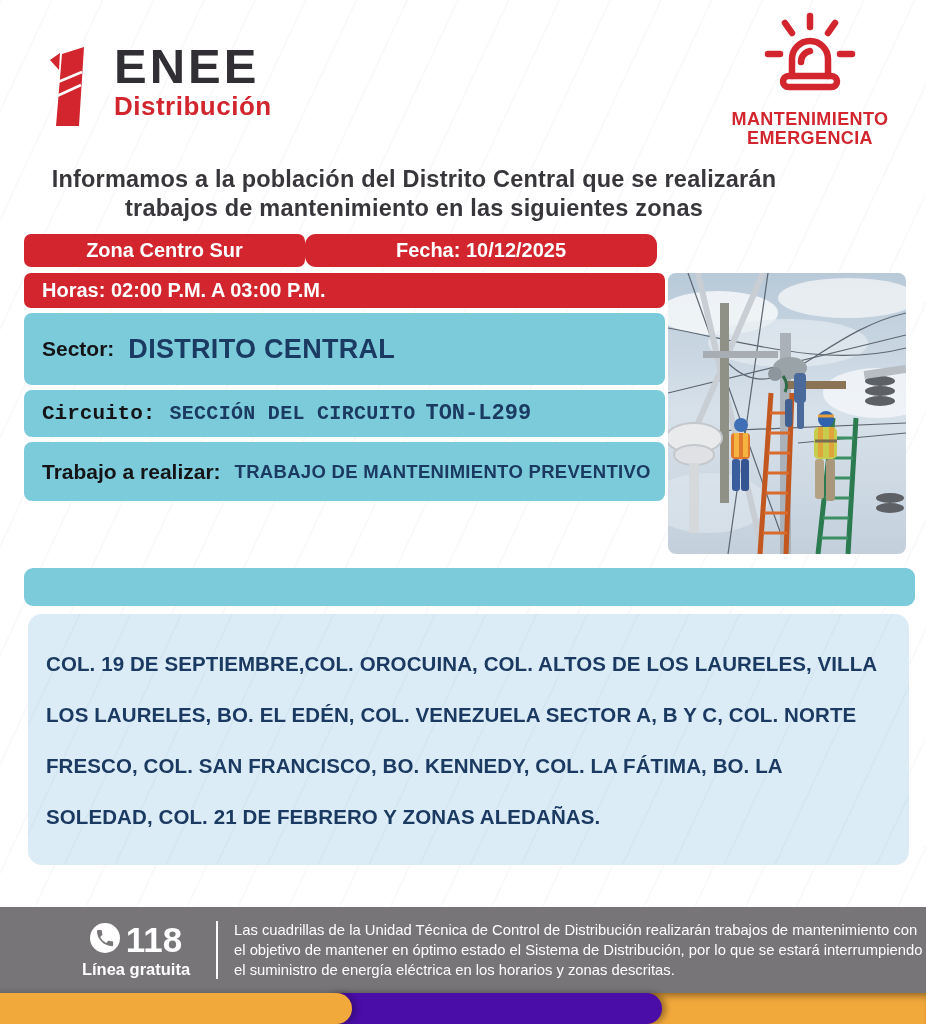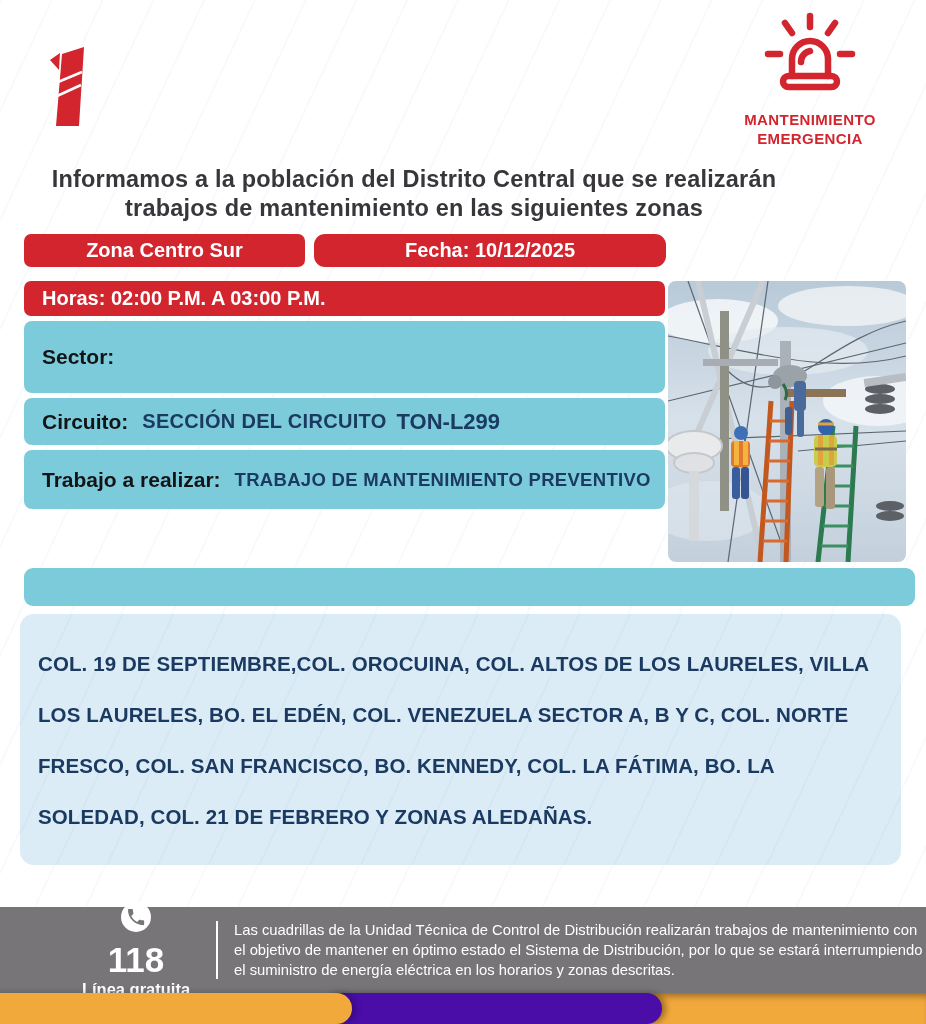--- a/index.html
+++ b/index.html
@@ -13,61 +13,61 @@
       repeating-linear-gradient(115deg, rgba(130,150,170,0.05) 0 2px, transparent 2px 46px),
       #ffffff;
     font-family:"Liberation Sans", sans-serif;
   }
   
   .logo{position:absolute;left:48px;top:44px;display:flex;align-items:flex-start;}
   .logo-text{margin-left:8px;}
   .logo-name{font-size:49px;font-weight:bold;letter-spacing:3px;color:#312f33;line-height:44px;}
   .logo-div{font-size:26px;font-weight:bold;color:var(--red);letter-spacing:.5px;margin-top:3px;}
   .badge{position:absolute;right:28px;top:10px;width:176px;text-align:center;}
-  .badge-text{font-size:15px;font-weight:bold;color:var(--red);line-height:19px;letter-spacing:.4px;}
+  .badge-text{font-size:18px;font-weight:bold;color:var(--red);line-height:19px;letter-spacing:.4px;}
   
   .headline{position:absolute;top:165px;left:0;width:828px;text-align:center;
     font-size:23.5px;font-weight:bold;color:var(--charcoal);line-height:29px;letter-spacing:.2px;}
   
-  .pills{position:absolute;left:24px;top:234px;display:flex;gap:9px;}
+  .pills{position:absolute;left:24px;top:234px;display:flex;}
   .pill{height:33px;border-radius:7px;background:var(--red);color:#fff;
     font-size:20px;font-weight:bold;display:flex;align-items:center;justify-content:center;}
   .pill-zone{width:281px;}
   .pill-date{width:352px;border-radius:11px;}
   
-  .main{position:absolute;left:24px;top:281px;display:flex;}
+  .main{position:absolute;left:24px;top:273px;display:flex;}
   .left-col{width:641px;display:flex;flex-direction:column;}
   .hours-bar{height:35px;border-radius:7px;background:var(--red);color:#fff;
     font-size:20px;font-weight:bold;display:flex;align-items:center;padding-left:18px;box-sizing:border-box;}
   .info-row{background:var(--teal);border-radius:8px;margin-top:5px;
     display:flex;align-items:center;padding-left:18px;box-sizing:border-box;}
   .row-sector{height:72px;}
-  .row-circuito{height:47px;}
+  .row-circuito{height:47px;font-family:Liberation Mono, monospace;}
   .row-subestacion{height:52px;}
   .row-trabajo{height:59px;}
   .info-label{font-size:21px;font-weight:bold;color:#141417;margin-right:14px;white-space:nowrap;}
   .info-value{font-size:20px;font-weight:bold;color:var(--navy);letter-spacing:.3px;white-space:nowrap;}
   .row-sector .info-value{font-size:27px;}
   .info-code{font-size:22px;font-weight:bold;color:var(--navy);margin-left:10px;white-space:nowrap;}
   .row-trabajo .info-value{font-size:18.5px;}
   .photo{width:238px;height:281px;margin-left:3px;border-radius:8px;overflow:hidden;flex:none;}
   
   .divider-teal{position:absolute;left:24px;top:568px;width:891px;height:38px;
     background:var(--teal);border-radius:9px;}
-  .zones{position:absolute;left:20px;top:614px;width:881px;height:251px;border-radius:14px;
+  .zones{position:absolute;left:28px;top:614px;width:881px;height:251px;border-radius:14px;
     background:
       repeating-linear-gradient(115deg, rgba(110,150,180,0.06) 0 2px, transparent 2px 46px),
       var(--lightblue);
     box-sizing:border-box;padding:24px 20px 0 18px;}
   .zones-text{font-size:20.5px;font-weight:bold;color:var(--navy);line-height:51px;letter-spacing:.1px;}
   
   .footer{position:absolute;left:0;top:907px;width:926px;height:86px;background:var(--gray);
     display:flex;align-items:center;}
   .phone-block{width:132px;margin-left:70px;text-align:center;color:#fff;flex:none;}
-  .phone-top{display:flex;align-items:center;gap:6px;flex-direction:column;}
+  .phone-top{display:flex;align-items:center;justify-content:center;gap:6px;}
   .phone-num{font-size:35px;font-weight:bold;line-height:36px;}
   .phone-caption{font-size:16.5px;font-weight:bold;margin-top:2px;}
   .footer-divider{width:2px;height:58px;background:#fff;margin:0 16px 0 14px;flex:none;}
   .footer-note{color:#fff;font-size:14.8px;line-height:20px;width:700px;}
   
   .stripe{position:absolute;left:0;top:993px;width:926px;height:31px;background:var(--orange);
     box-shadow:inset 0 7px 7px -4px rgba(0,0,0,.38);}
   .stripe-purple{position:absolute;left:322px;top:0;width:340px;height:31px;background:var(--purple);
     border-radius:16px;box-shadow:4px 0 6px rgba(0,0,0,.35);}
   .stripe-orange-cap{position:absolute;left:-40px;top:0;width:392px;height:31px;background:var(--orange);
@@ -79,20 +79,24 @@
 <div class="canvas">
 
   <div class="logo">
     <span>
       <svg width="58" height="82" viewBox="0 0 58 82">
         <polygon points="2,16 12,9 11,26" fill="#d2252e"></polygon>
         <polygon points="14,10 36,3 31,82 8,82" fill="#d2252e"></polygon>
         <line x1="10" y1="38" x2="34" y2="28" stroke="#fff" stroke-width="2.5"></line>
         <line x1="9" y1="52" x2="33" y2="41" stroke="#fff" stroke-width="2.5"></line>
       </svg>
+    </span>
+    <span class="logo-text">
+      <div class="logo-name">ENEE</div>
+      <div class="logo-div">Distribución</div>
     </span>
   </div>
 
   <div class="badge">
     <span>
       <svg width="112" height="96" viewBox="0 0 112 96">
         <g stroke="#d2252e" stroke-width="6.5" fill="none" stroke-linecap="round">
           <path d="M38 66 V49 A18 18 0 0 1 74 49 V66"></path>
           <rect x="29" y="66" width="54" height="11" rx="5.5"></rect>
           <path d="M47 52 A11 11 0 0 1 56 41"></path>
@@ -117,20 +121,21 @@
     <div class="pill pill-zone">Zona Centro Sur</div>
     <div class="pill pill-date">Fecha: 10/12/2025</div>
   </div>
 
   <div class="main">
     <div class="left-col">
       <div class="hours-bar">Horas: 02:00 P.M. A 03:00 P.M.</div>
 
       <div class="info-row row-sector">
         <span class="info-label">Sector:</span>
+        <span class="info-value">DISTRITO CENTRAL</span>
       </div>
 
       <div class="info-row row-circuito">
         <span class="info-label">Circuito:</span>
         <span class="info-value">SECCIÓN DEL CIRCUITO</span>
         <span class="info-code">TON-L299</span>
       </div>
 
 
       <div class="info-row row-trabajo">

